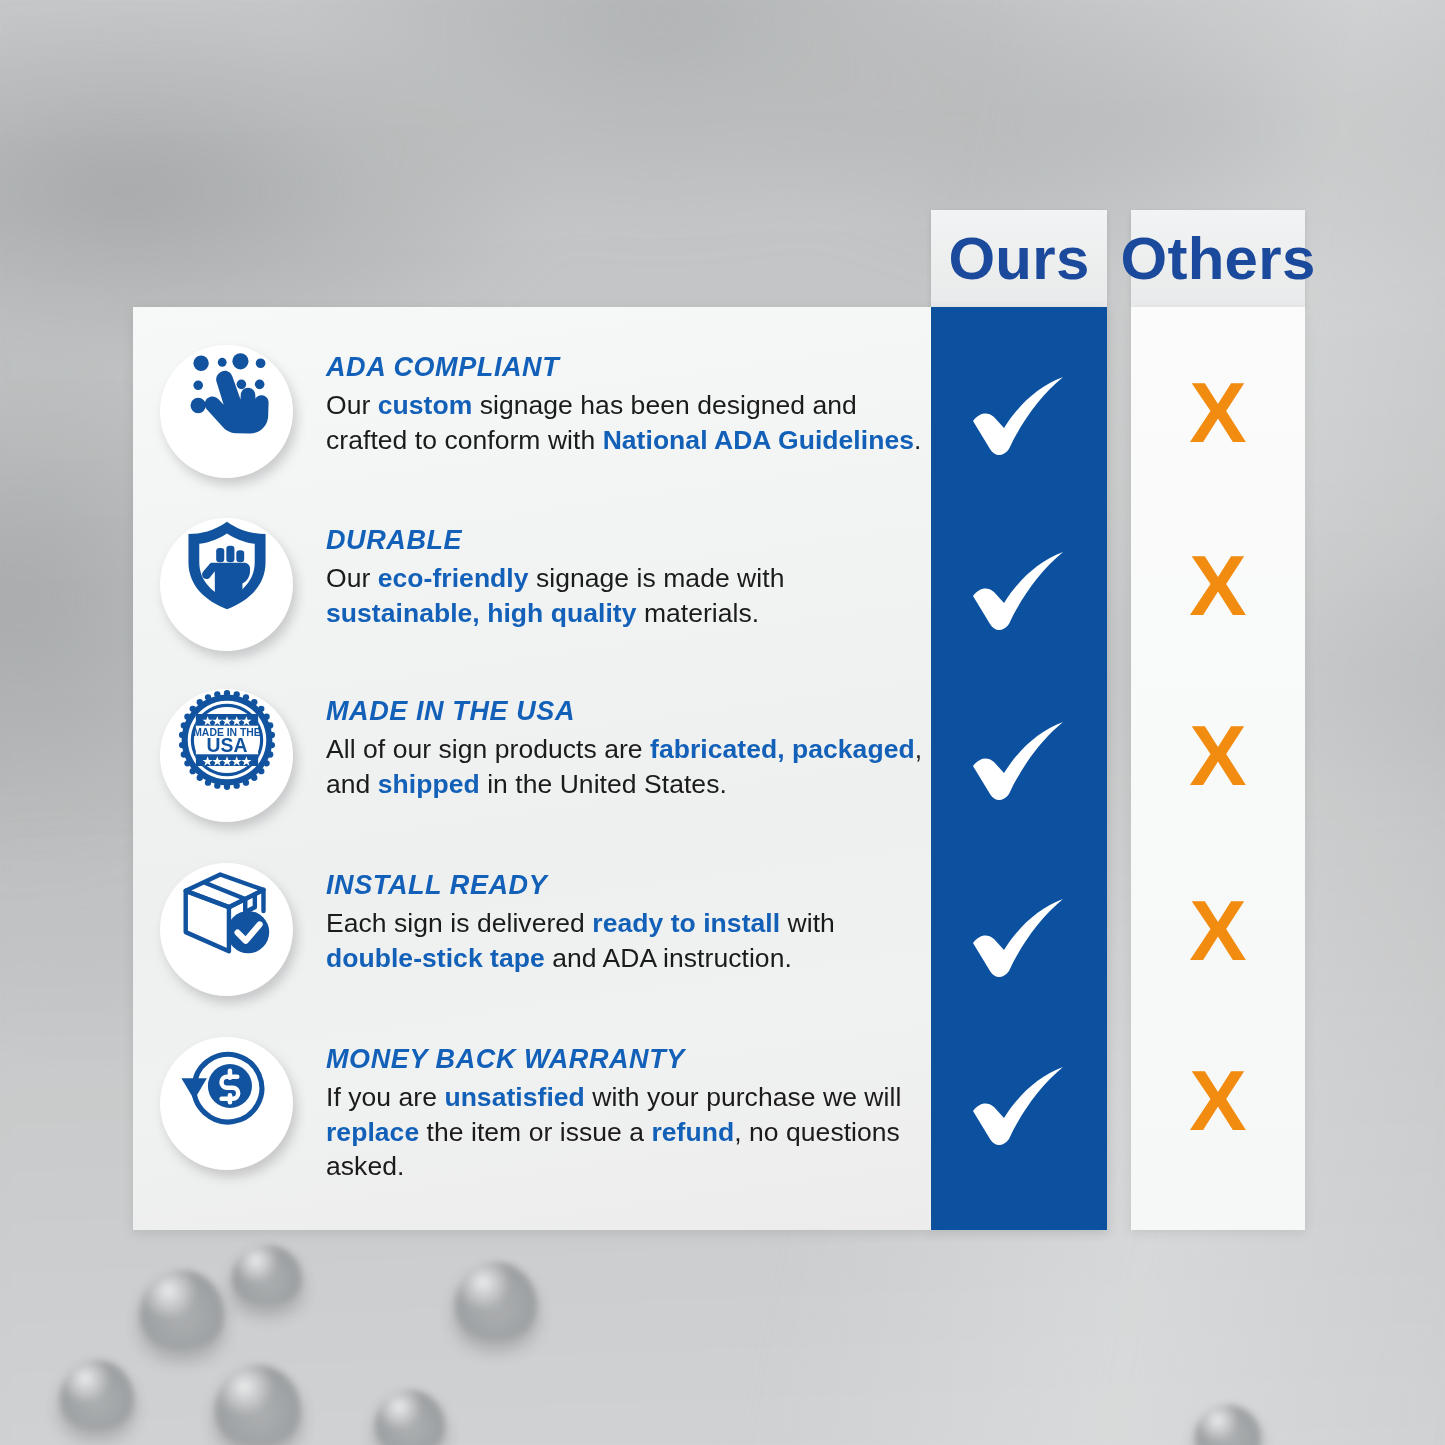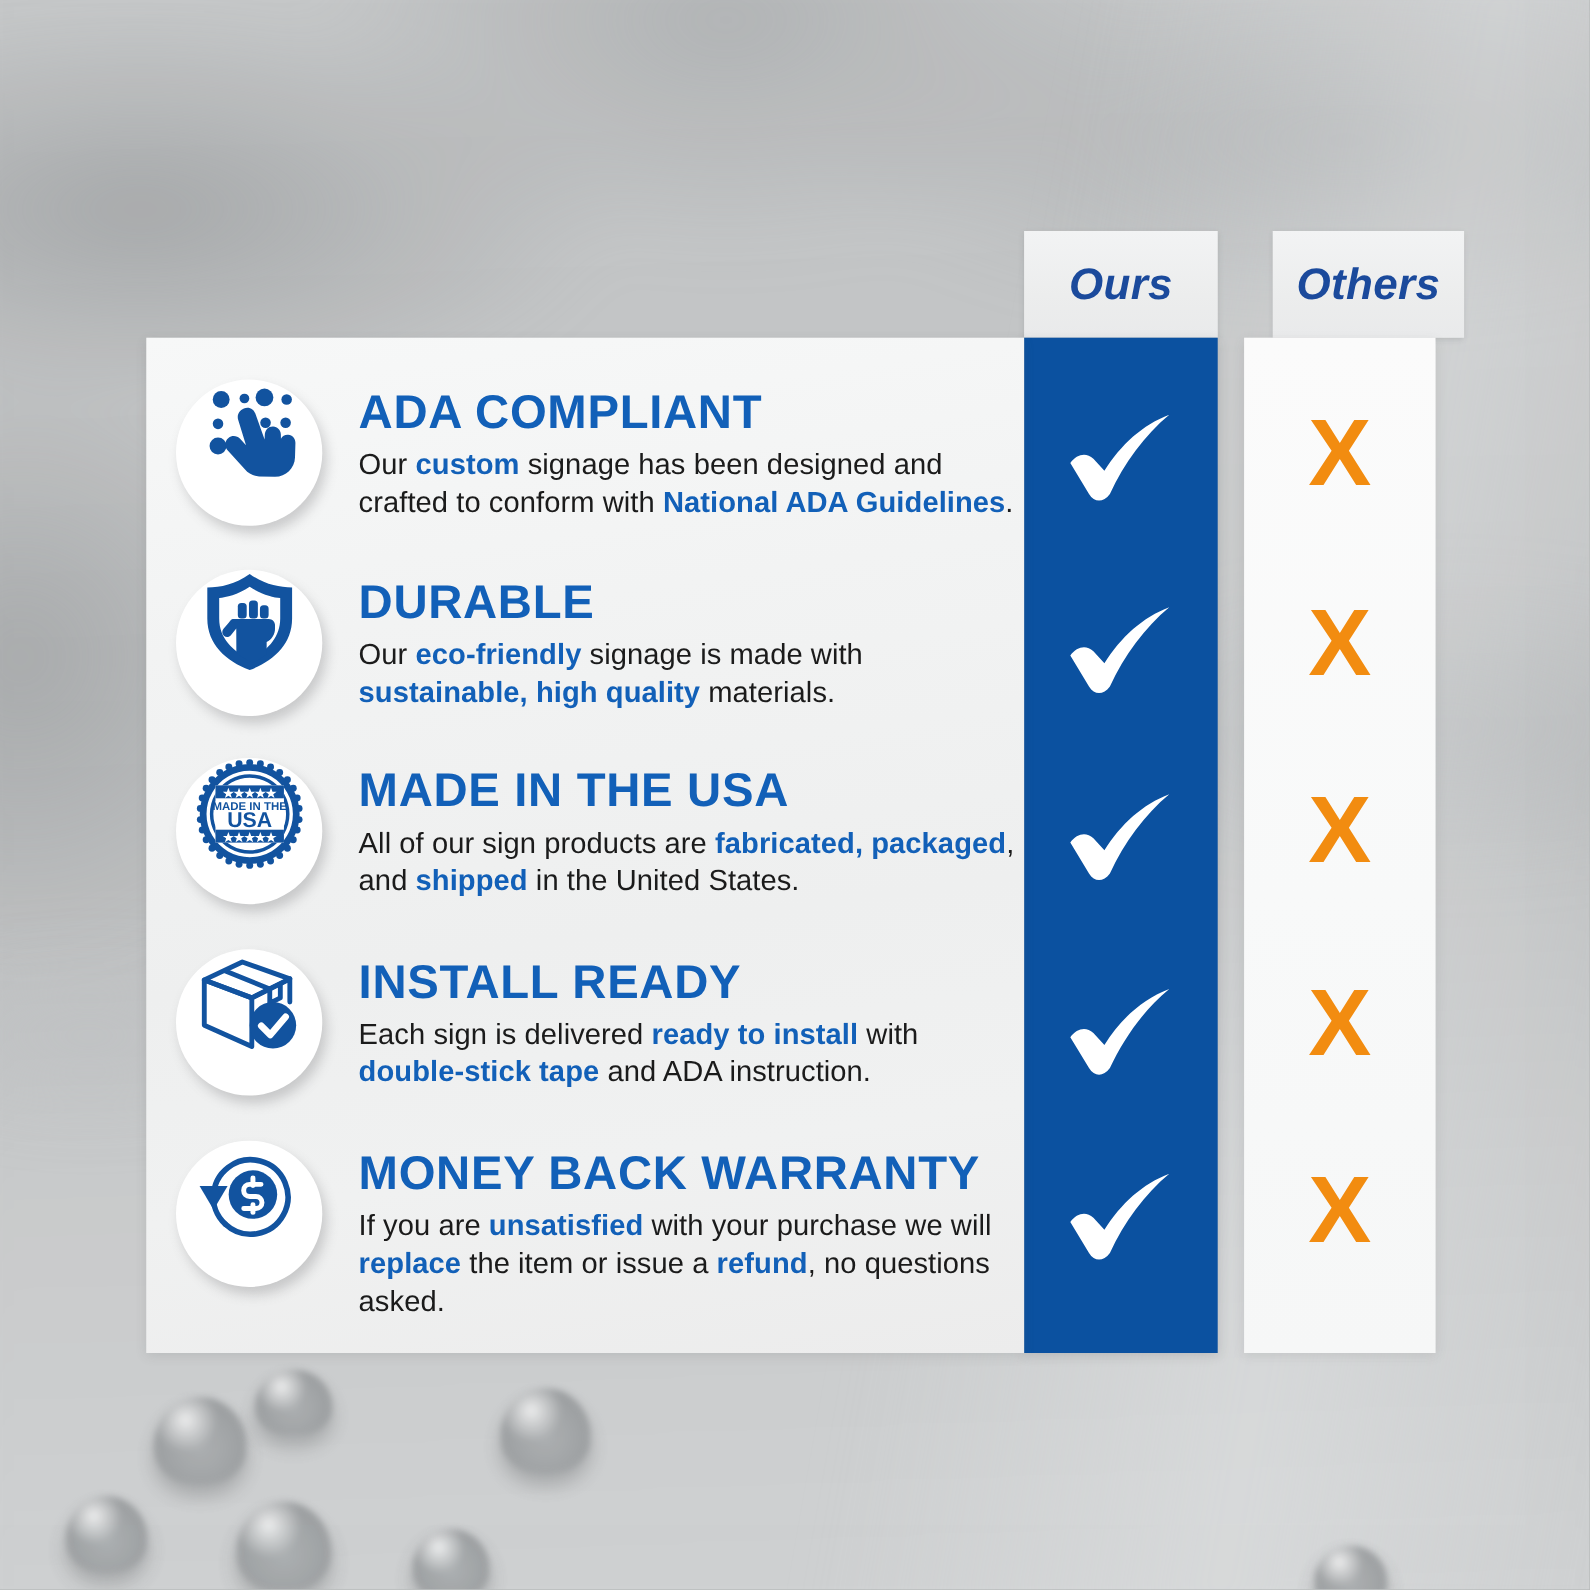--- a/index.html
+++ b/index.html
@@ -85,28 +85,27 @@
     top: 210px;
     height: 97px;
     display: flex;
     align-items: center;
     justify-content: center;
     background: linear-gradient(180deg, #f2f3f4 0%, #eceded 60%, #e9eaeb 100%);
     box-shadow: 0 2px 5px rgba(90,92,94,.18);
   }
   .col-head-label {
     color: #1b4a9c;
-    font-size: 40px;
+    font-size: 60px;
     font-weight: bold;
     letter-spacing: .3px;
     line-height: 1;
-    font-style: italic;
   }
   #head-ours  { left: 931px; width: 176px; }
-  #head-others{ left: 1157px; width: 174px; }
+  #head-others{ left: 1131px; width: 174px; }
 
   
   #feature-card {
     position: absolute;
     left: 133px;
     top: 307px;
     width: 798px;
     height: 923px;
     background: linear-gradient(172deg, #f7f8f8 0%, #f2f3f3 28%, #eeefef 58%, #f0f1f1 78%, #ececec 100%);
     box-shadow: 0 3px 10px rgba(90,92,94,.16);
@@ -156,22 +155,23 @@
   }
   .icon-badge svg { display: block; }
 
   .feature-text {
     flex: 1 1 auto;
     padding-left: 33px;
     padding-top: 8px;
   }
   .feature-title {
     color: #1260b8;
-    font-size: 43px;
+    font-size: 27px;
     font-weight: bold;
+    font-style: italic;
     letter-spacing: .6px;
     line-height: 1.04;
     margin-bottom: 7px;
     white-space: nowrap;
   }
   .feature-desc {
     color: #1b1b1b;
     font-size: 26.5px;
     line-height: 1.30;
     letter-spacing: .05px;

